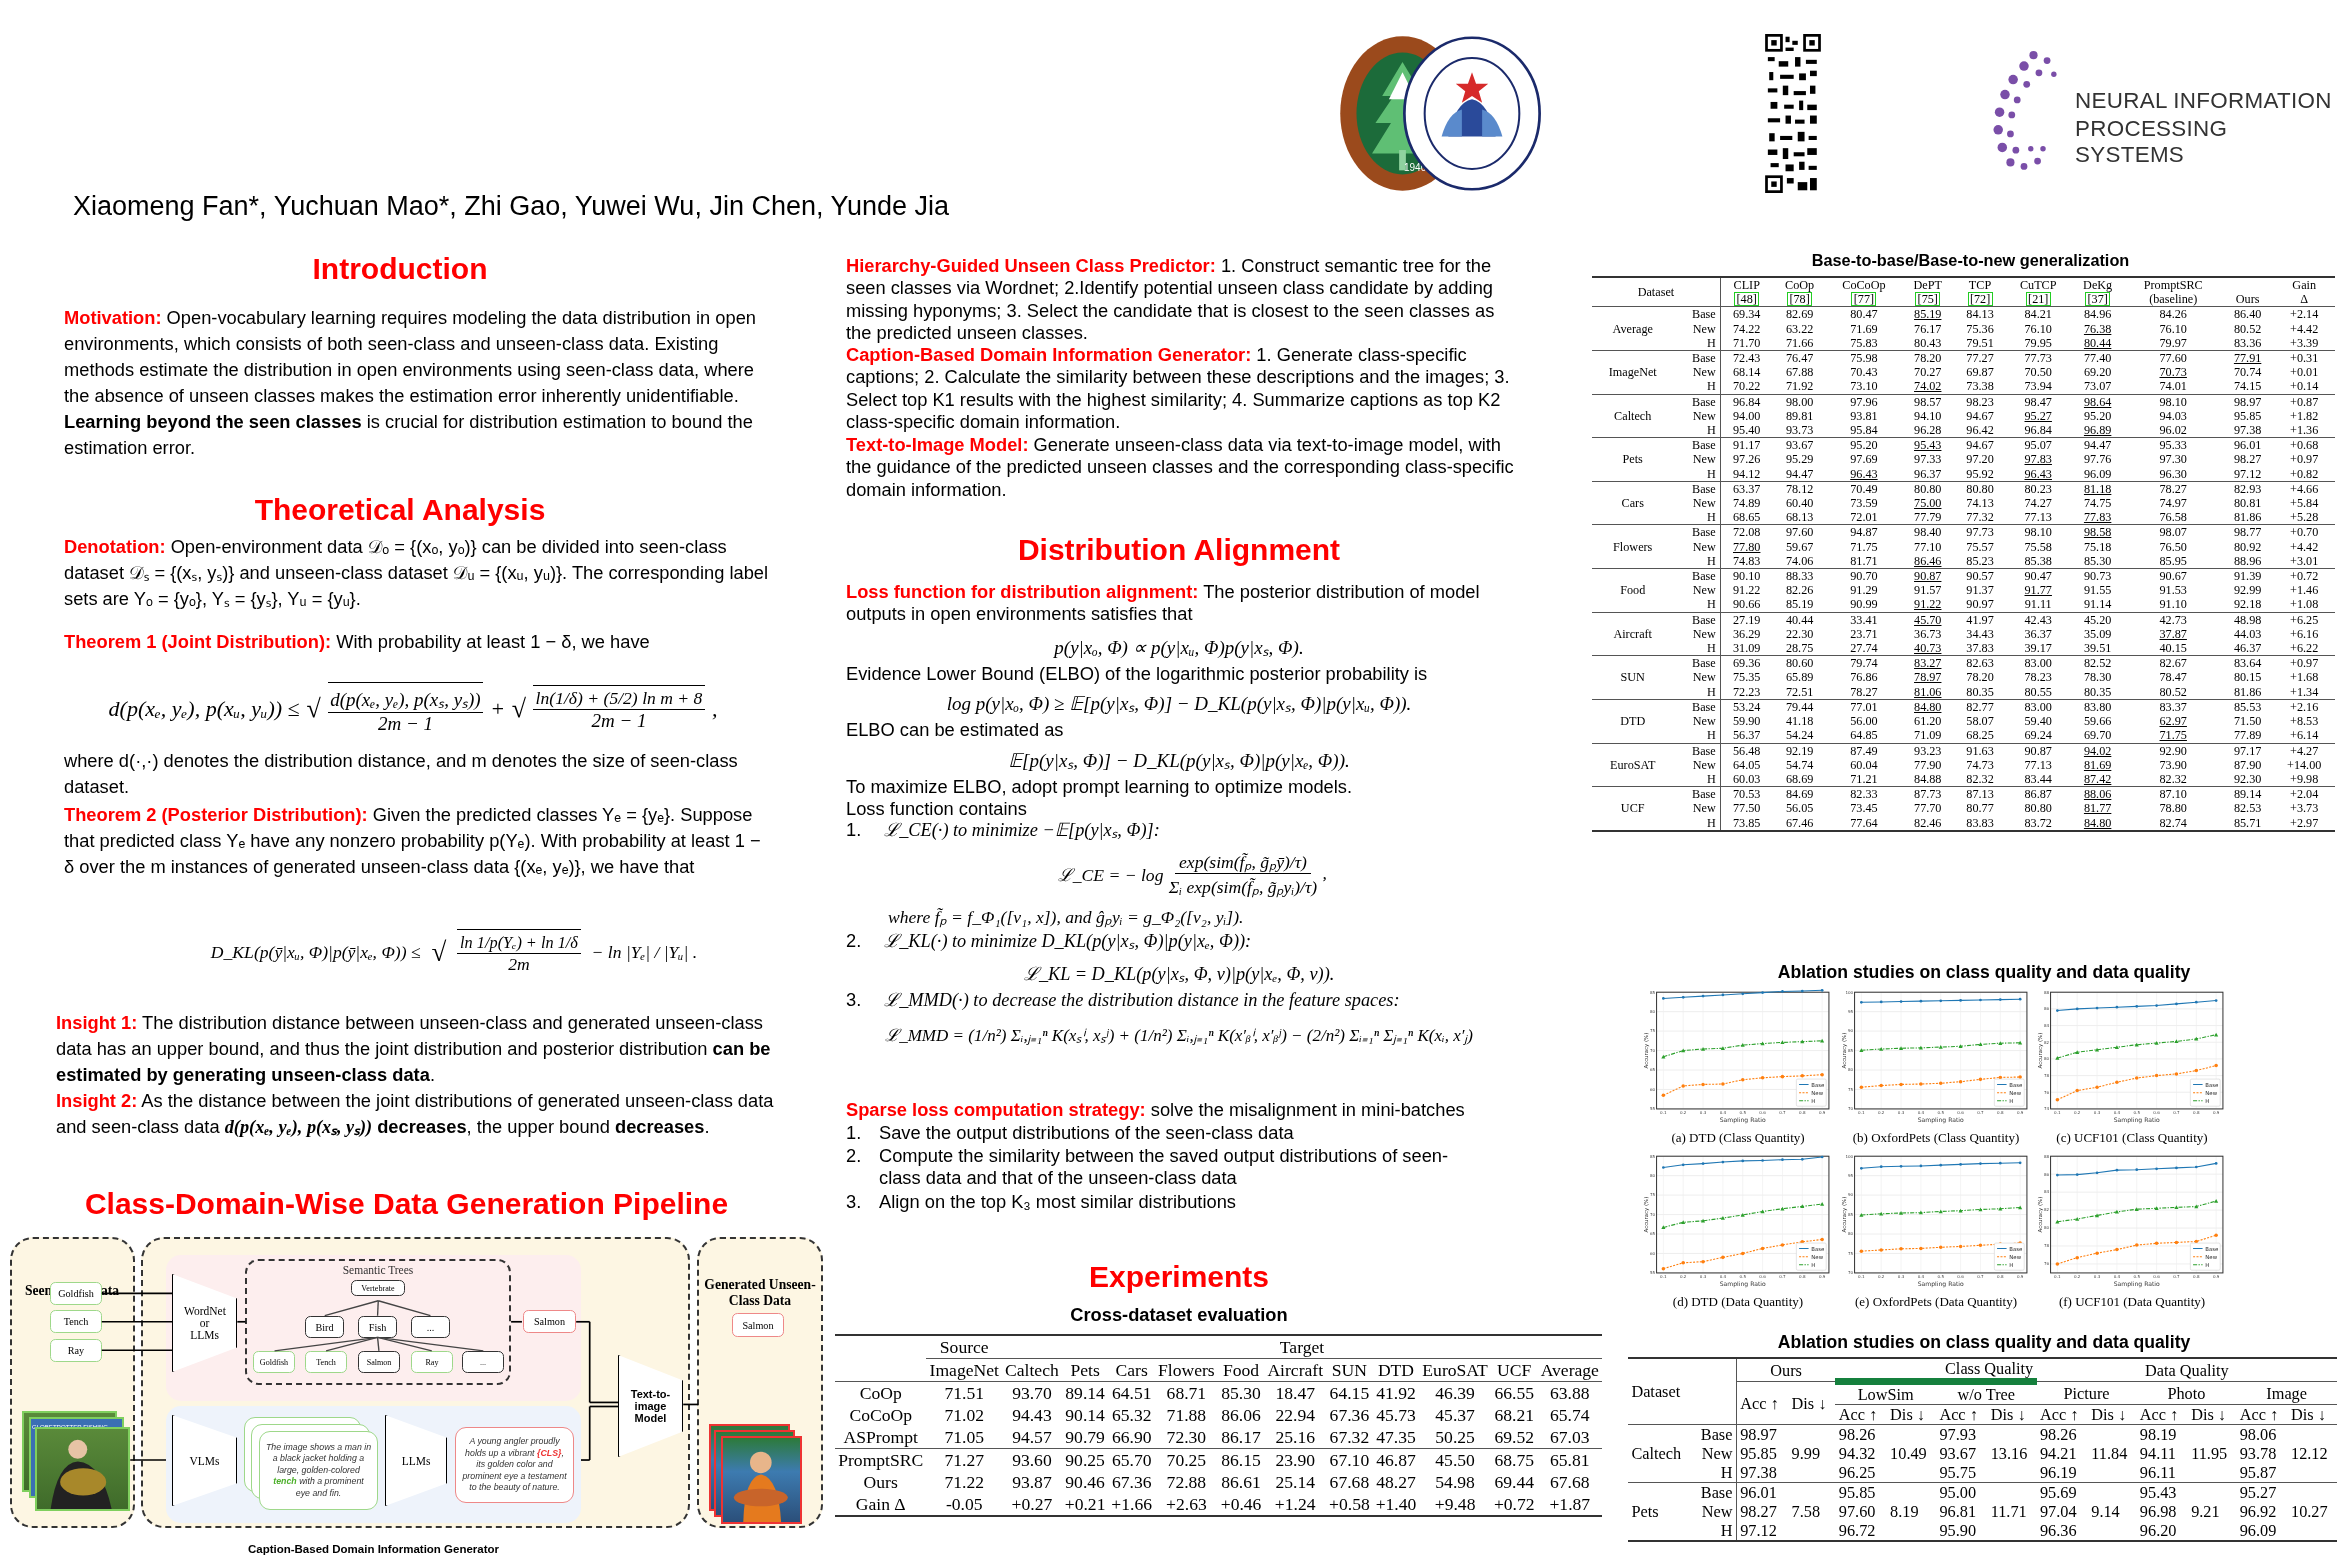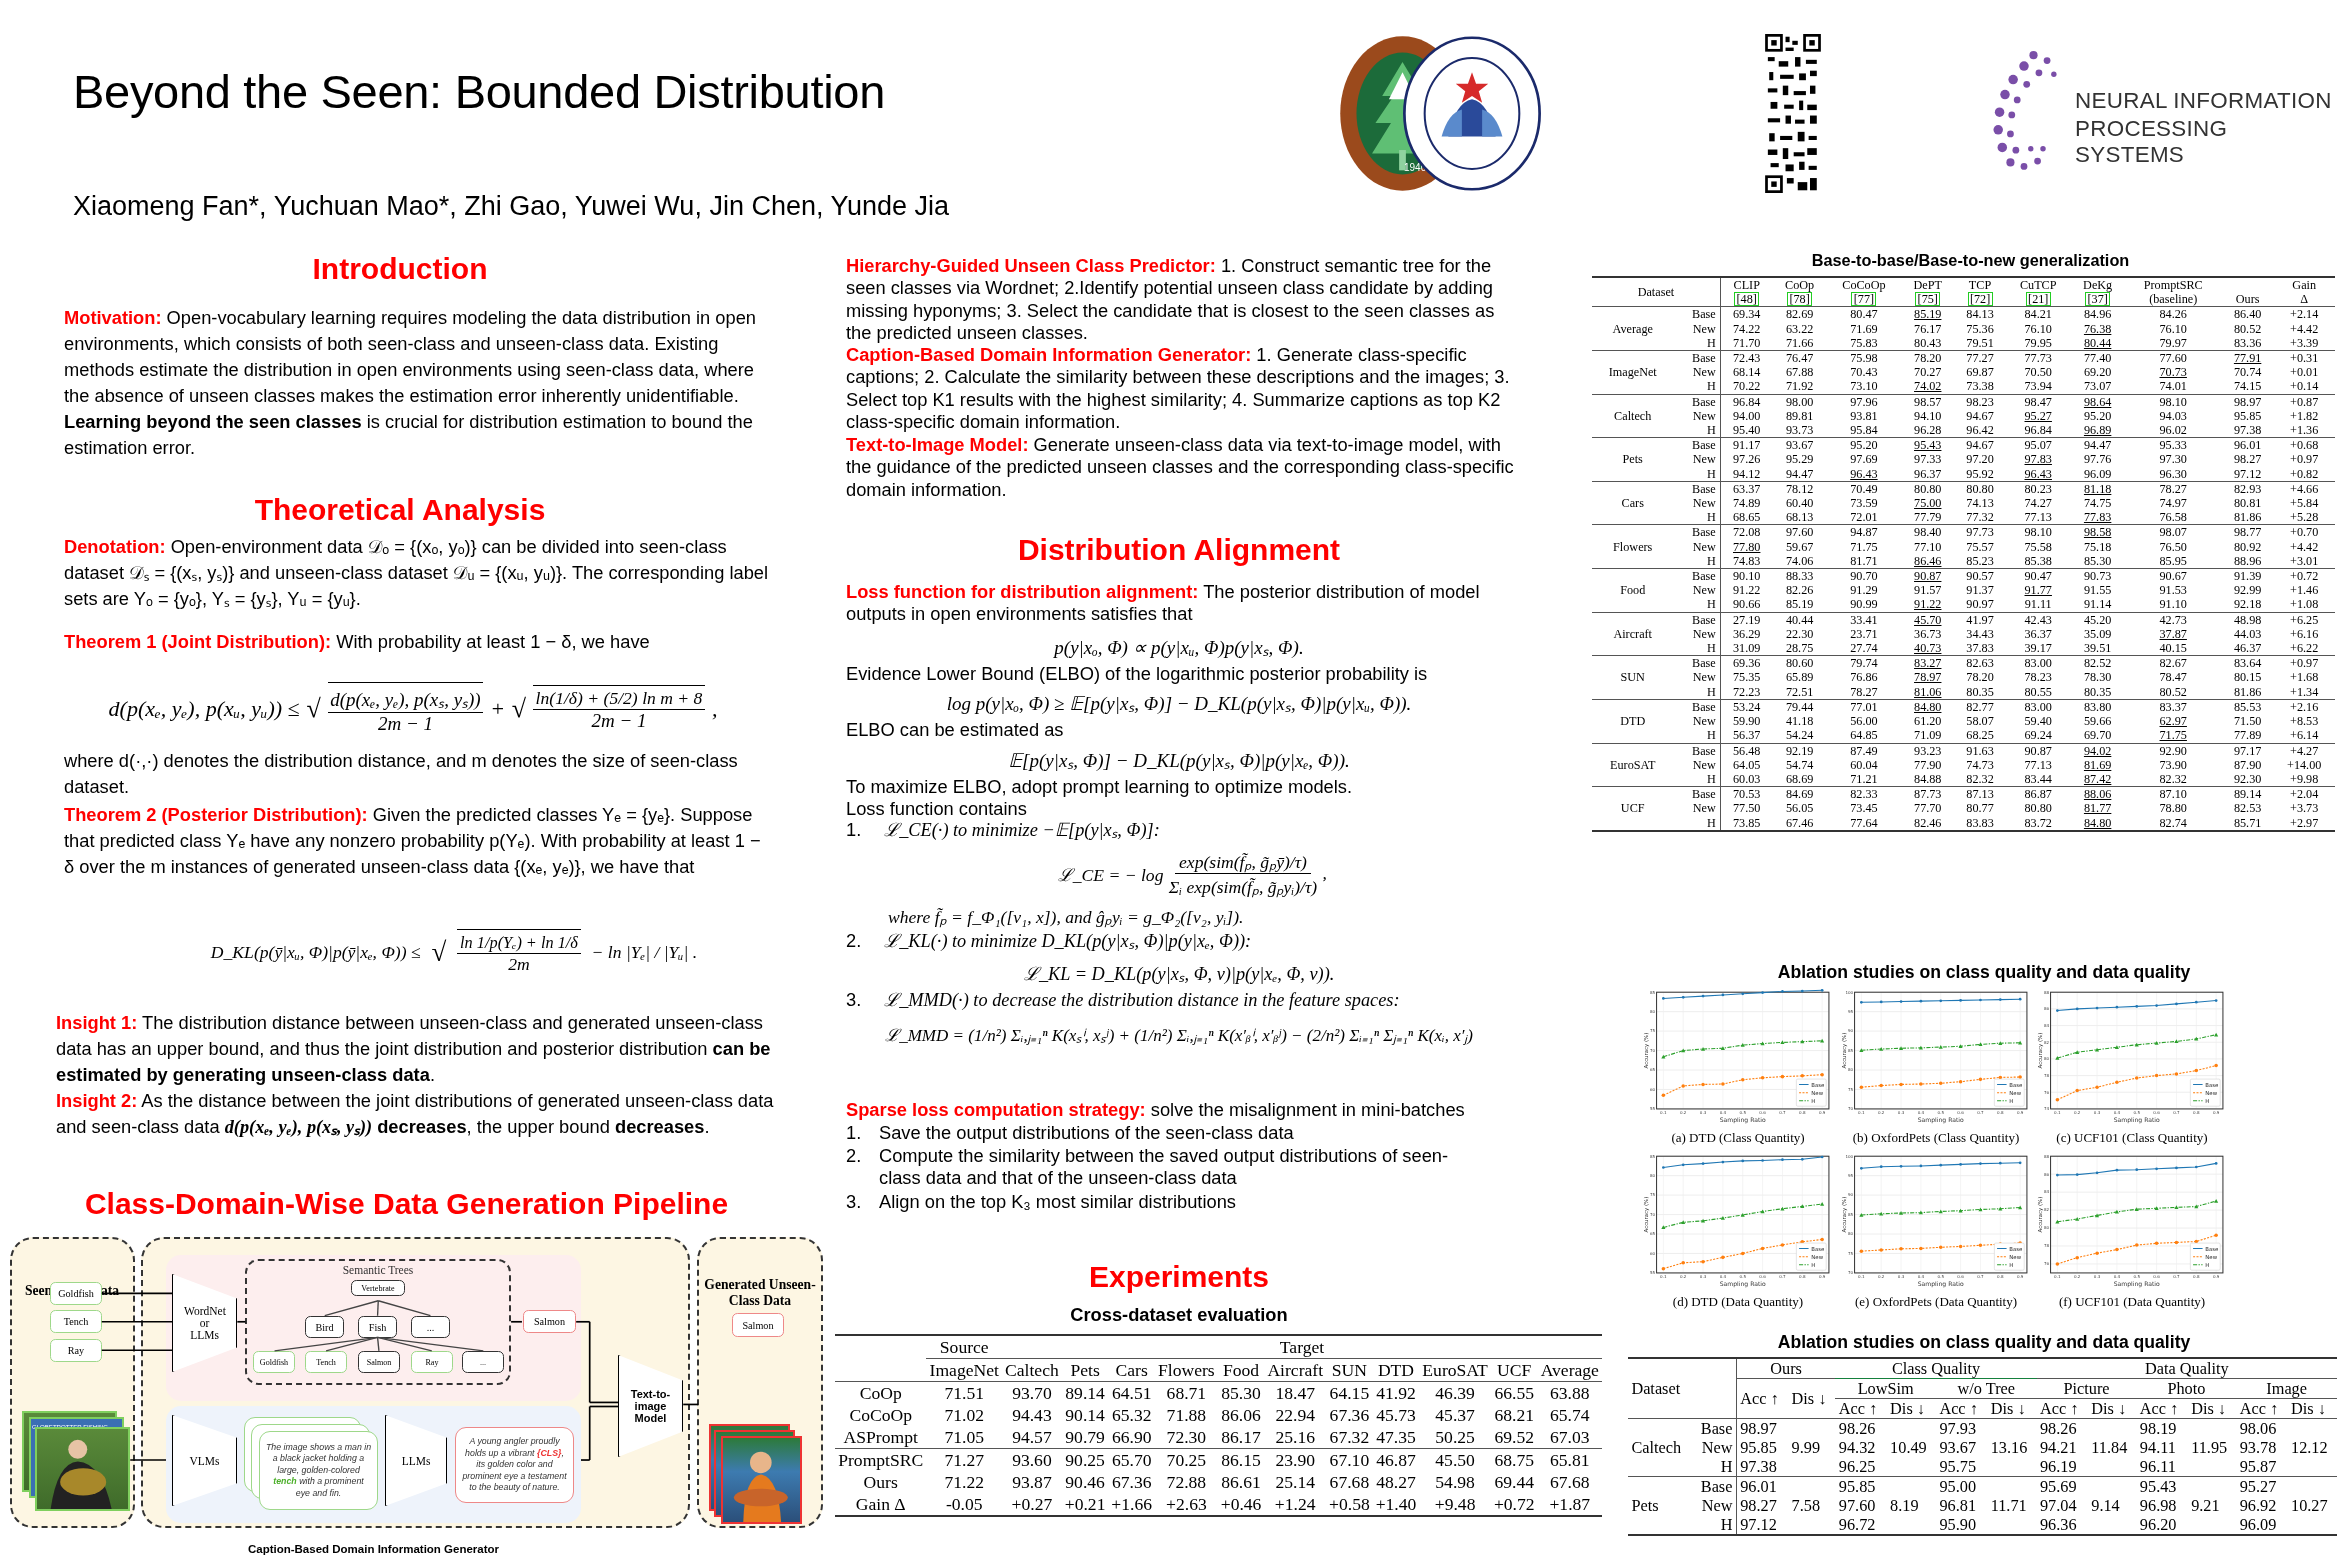--- a/index.html
+++ b/index.html
@@ -43,21 +43,20 @@
   .panel-blue { position: absolute; background: #eef3fb; border-radius: 15px; }
   .cap-card { position: absolute; background: #fff; border-radius: 11px; font-size: 8.8px; font-style: italic; color: #333; display: flex; align-items: center; justify-content: center; text-align: center; padding: 5.4px; line-height: 11.5px; }
   .photo { position: absolute; background: linear-gradient(#5a8a3a, #3f6b2a); border: 2px solid #7fcf5e; }
   .photo-r { position: absolute; background: linear-gradient(#2c7a3a 0%, #3d7bb0 40%, #2b4f7a 100%); border: 2px solid #ee3333; }
   .chart-cap { position: absolute; font-family: "Liberation Serif", serif; font-size: 13px; text-align: center; }
 </style>
 </head>
 <body>
 
 <div class="abs title">
-  <div>Beyond the Seen: Bounded Distribution</div>
 </div>
 <div class="abs authors">Xiaomeng Fan*, Yuchuan Mao*, Zhi Gao, Yuwei Wu, Jin Chen, Yunde Jia</div>
 
 <div class="logo" style="left:1338px; top:35px; width:129px; height:157px;">
   <svg width="129" height="157" viewBox="0 0 190 232">
     <ellipse cx="95" cy="116" rx="92" ry="114" fill="#9b4a1c"></ellipse>
     <ellipse cx="95" cy="116" rx="68" ry="90" fill="#1c6b3a"></ellipse>
     <polygon points="95,40 125,90 108,90 135,130 112,130 140,175 50,175 78,130 55,130 82,90 65,90" fill="#5fbf74"></polygon>
     <polygon points="95,55 115,95 75,95" fill="#ffffff"></polygon>
     <rect x="90" y="170" width="10" height="30" fill="#8fd29f"></rect>
@@ -1474,21 +1473,21 @@
     </svg>
     <div class="chart-cap" style="left: 2037px; top: 1294px; width: 190px;">(f) UCF101 (Data Quantity)</div>
   </div>
 
 <div class="tbl-title" style="left:1626px; top:1332px; width:716px; font-size:17.6px;">Ablation studies on class quality and data quality</div>
 <table class="t-abl" style="position:absolute; left:1628px; top:1357px; width:709px;">
   <thead>
     <tr class="hr-thick">
       <th rowspan="3" colspan="2" style="border-right:1px solid #555; vertical-align:middle;">Dataset</th>
       <th colspan="2" style="text-align:center; border-bottom:1px solid #555;">Ours</th>
-      <th colspan="4" style="text-align:center; border-bottom:1px solid #15803d;">Class Quality</th>
+      <th colspan="4" style="text-align:right; border-bottom:7px solid #15803d;">Class Quality</th>
       <th colspan="6" style="text-align:center; border-bottom:1px solid #555;">Data Quality</th>
     </tr>
     <tr id="abl-sub">
       <th rowspan="2">Acc ↑</th>
       <th rowspan="2">Dis ↓</th>
     <th colspan="2" style="text-align: center; border-bottom: 1px solid rgb(85, 85, 85);">LowSim</th>
         <th colspan="2" style="text-align: center; border-bottom: 1px solid rgb(85, 85, 85);">w/o Tree</th>
         <th colspan="2" style="text-align: center; border-bottom: 1px solid rgb(85, 85, 85);">Picture</th>
         <th colspan="2" style="text-align: center; border-bottom: 1px solid rgb(85, 85, 85);">Photo</th>
         <th colspan="2" style="text-align: center; border-bottom: 1px solid rgb(85, 85, 85);">Image</th>

